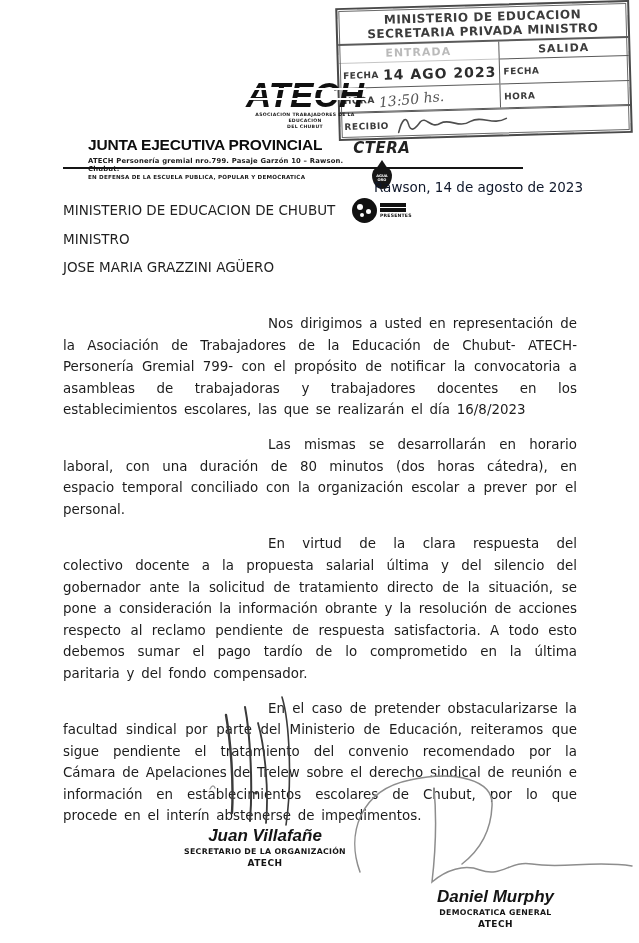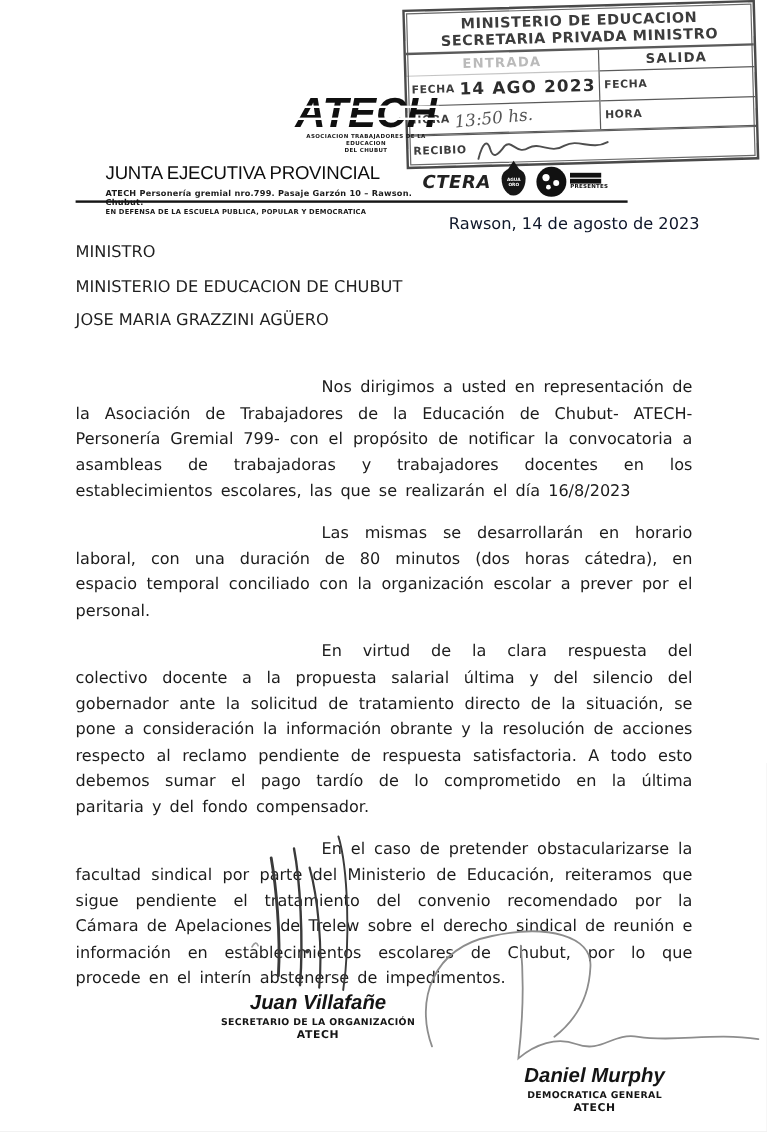--- a/index.html
+++ b/index.html
@@ -43,24 +43,24 @@
     font-family:"Liberation Sans","DejaVu Sans",sans-serif;
   }
   .logo-text::after{
     content:"";position:absolute;left:-2px;right:-2px;top:10px;height:2px;background:#fff;
   }
   .logo-text::before{
     content:"";position:absolute;left:-2px;right:-2px;top:20px;height:2px;background:#fff;
   }
   .logo-sub{font-size:4.6px;font-weight:700;letter-spacing:.3px;color:#1a1a1a;line-height:6px;}
   .junta{position:absolute;left:88px;top:136px;width:270px;}
-  .junta-title{font-size:15.5px;font-weight:400;letter-spacing:-.2px;color:#0d0d0d;font-family:"Liberation Sans",sans-serif;}
+  .junta-title{font-size:15.5px;font-weight:700;letter-spacing:-.2px;color:#0d0d0d;font-family:"Liberation Sans",sans-serif;}
   .junta-l1{font-size:6.8px;font-weight:700;color:#1a1a1a;margin-top:3px;letter-spacing:.2px;}
   .junta-l2{font-size:5.6px;font-weight:700;color:#1a1a1a;margin-top:1px;letter-spacing:.2px;}
-  .logos-row{position:absolute;left:352px;top:139px;display:flex;align-items:center;gap:9px;}
+  .logos-row{position:absolute;left:352px;top:139px;display:flex;align-items:center;gap:9px;flex-direction:column;}
   .ctera{font-size:15px;font-weight:900;font-style:italic;letter-spacing:.5px;color:#222;
     text-shadow:0 0 1px #fff inset;}
   .drop{
     width:20px;height:23px;background:#161616;border-radius:50% 50% 50% 50%/38% 38% 62% 62%;
     position:relative;display:flex;align-items:center;justify-content:center;
   }
   .drop::before{content:"";position:absolute;top:-6px;left:50%;transform:translateX(-50%);
     border-left:6px solid transparent;border-right:6px solid transparent;border-bottom:9px solid #161616;}
   .drop-txt{color:#fff;font-size:3.6px;font-weight:700;text-align:center;line-height:4px;position:relative;}
   .presentes{display:flex;align-items:center;gap:3px;}
@@ -160,22 +160,22 @@
         <span class="pres-label">PRESENTES</span>
       </span>
     </span>
   </div>
 
   <div class="rule"></div>
 
   <div class="dateline">Rawson, 14 de agosto de 2023</div>
 
   <div class="recipient">
+    <div>MINISTERIO DE EDUCACION DE CHUBUT</div>
     <div>MINISTRO</div>
-    <div>MINISTERIO DE EDUCACION DE CHUBUT</div>
     <div>JOSE MARIA GRAZZINI AGÜERO</div>
   </div>
 
   <div class="body-text">
     <p>Nos dirigimos a usted en representación de la Asociación de Trabajadores de la Educación de Chubut- ATECH- Personería Gremial 799- con el propósito de notificar la convocatoria a asambleas de trabajadoras y trabajadores docentes en los establecimientos escolares, las que se realizarán el día 16/8/2023</p>
     <p>Las mismas se desarrollarán en horario laboral, con una duración de 80 minutos (dos horas cátedra), en espacio temporal conciliado con la organización escolar a prever por el personal.</p>
     <p>En virtud de la clara respuesta del colectivo docente a la propuesta salarial última y del silencio del gobernador ante la solicitud de tratamiento directo de la situación, se pone a consideración la información obrante y la resolución de acciones respecto al reclamo pendiente de respuesta satisfactoria. A todo esto debemos sumar el pago tardío de lo comprometido en la última paritaria y del fondo compensador.</p>
     <p>En el caso de pretender obstacularizarse la facultad sindical por parte del Ministerio de Educación, reiteramos que sigue pendiente el tratamiento del convenio recomendado por la Cámara de Apelaciones de Trelew sobre el derecho sindical de reunión e información en establecimientos escolares de Chubut, por lo que procede en el interín abstenerse de impedimentos.</p>
   </div>
 

